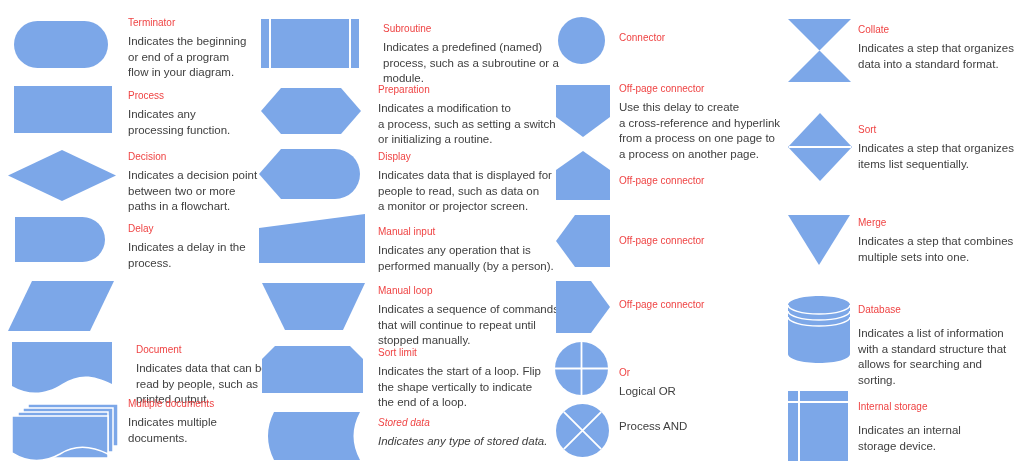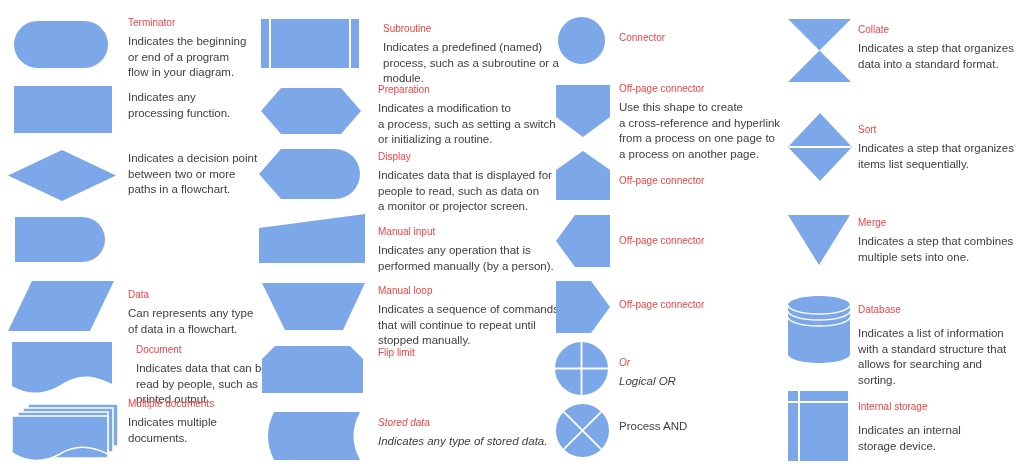--- a/index.html
+++ b/index.html
@@ -31,50 +31,52 @@
 or end of a program
 flow in your diagram.</div>
   </div>
 
   <div class="shape" style="left:14px;top:86px;width:98px;height:47px;">
     <svg viewBox="0 0 98 47">
         <rect class="f" width="98" height="47"></rect>
       </svg>
   </div>
   <div class="txt" style="left:128px;top:87px;width:160px;">
+    <div class="title">Process</div>
     <div class="desc">Indicates any
 processing function.</div>
   </div>
 
   <div class="shape" style="left:8px;top:150px;width:108px;height:51px;">
     <svg viewBox="0 0 108 51">
         <polygon class="f" points="54,0 108,25.5 54,51 0,25.5"></polygon>
       </svg>
   </div>
   <div class="txt" style="left:128px;top:148px;width:160px;">
+    <div class="title">Decision</div>
     <div class="desc">Indicates a decision point
 between two or more
 paths in a flowchart.</div>
   </div>
 
   <div class="shape" style="left:15px;top:217px;width:90px;height:45px;">
     <svg viewBox="0 0 90 45">
         <path class="f" d="M0 0 H67.5 A22.5 22.5 0 0 1 67.5 45 H0 Z"></path>
       </svg>
   </div>
+  <div class="txt" style="left:128px;top:220px;width:160px;">
+    <div class="title">Delay</div>
+    <div class="desc">Indicates a delay in the
+process.</div>
+  </div>
 
   <div class="shape" style="left:8px;top:281px;width:106px;height:50px;">
     <svg viewBox="0 0 106 50">
         <polygon class="f" points="24,0 106,0 82,50 0,50"></polygon>
       </svg>
-  </div>
-  <div class="txt" style="left:128px;top:286px;width:160px;">
-    <div class="title">Data</div>
-    <div class="desc">Can represents any type
-of data in a flowchart.</div>
   </div>
 
   <div class="shape" style="left:12px;top:342px;width:100px;height:52px;">
     <svg viewBox="0 0 100 52">
         <path class="f" d="M0 0 H100 V42 C80 32 66 32 50 42 C34 52 18 54 0 44 Z"></path>
       </svg>
   </div>
   <div class="txt" style="left:136px;top:341px;width:160px;">
     <div class="title">Document</div>
     <div class="desc">Indicates data that can be
@@ -155,21 +157,24 @@
 that will continue to repeat until
 stopped manually.</div>
   </div>
 
   <div class="shape" style="left:262px;top:346px;width:101px;height:47px;">
     <svg viewBox="0 0 101 47">
         <polygon class="f" points="13,0 88,0 101,13 101,47 0,47 0,13"></polygon>
       </svg>
   </div>
   <div class="txt" style="left:378px;top:344px;width:200px;">
-    <div class="title">Flip limit</div>
+    <div class="title">Sort limit</div>
+    <div class="desc">Indicates the start of a loop. Flip
+the shape vertically to indicate
+the end of a loop.</div>
   </div>
 
   <div class="shape" style="left:262px;top:412px;width:98px;height:48px;">
     <svg viewBox="0 0 98 48">
         <path class="f" d="M12 0 H98 Q85 24 98 48 H12 Q0 24 12 0 Z"></path>
       </svg>
   </div>
   <div class="txt" style="left:378px;top:414px;width:200px;font-style:italic;">
     <div class="title">Stored data</div>
     <div class="desc">Indicates any type of stored data.</div>
@@ -184,21 +189,21 @@
     <div class="title">Connector</div>
   </div>
 
   <div class="shape" style="left:556px;top:85px;width:54px;height:52px;">
     <svg viewBox="0 0 54 52">
         <polygon class="f" points="0,0 54,0 54,32 27,52 0,32"></polygon>
       </svg>
   </div>
   <div class="txt" style="left:619px;top:80px;width:200px;">
     <div class="title">Off-page connector</div>
-    <div class="desc">Use this shape to create
+    <div class="desc">Use this delay to create
 a cross-reference and hyperlink
 from a process on one page to
 a process on another page.</div>
   </div>
 
   <div class="shape" style="left:556px;top:151px;width:54px;height:49px;">
     <svg viewBox="0 0 54 49">
         <polygon class="f" points="0,49 0,19 27,0 54,19 54,49"></polygon>
       </svg>
   </div>
@@ -223,21 +228,21 @@
   <div class="txt" style="left:619px;top:296px;width:200px;">
     <div class="title">Off-page connector</div>
   </div>
 
   <div class="shape" style="left:555px;top:342px;width:53px;height:53px;">
     <svg viewBox="0 0 53 53">
         <circle class="f" cx="26.5" cy="26.5" r="26.5"></circle>
         <path class="w" stroke-width="1.8" d="M26.5 0 V53 M0 26.5 H53"></path>
       </svg>
   </div>
-  <div class="txt" style="left:619px;top:354px;width:170px;font-style:italic;">
+  <div class="txt" style="left:619px;top:364px;width:170px;">
     <div class="title">Or</div>
     <div class="desc">Logical OR</div>
   </div>
 
   <div class="shape" style="left:556px;top:404px;width:53px;height:53px;">
     <svg viewBox="0 0 53 53">
         <circle class="f" cx="26.5" cy="26.5" r="26.5"></circle>
         <path class="w" stroke-width="1.8" d="M7.8 7.8 L45.2 45.2 M45.2 7.8 L7.8 45.2"></path>
       </svg>
   </div>

